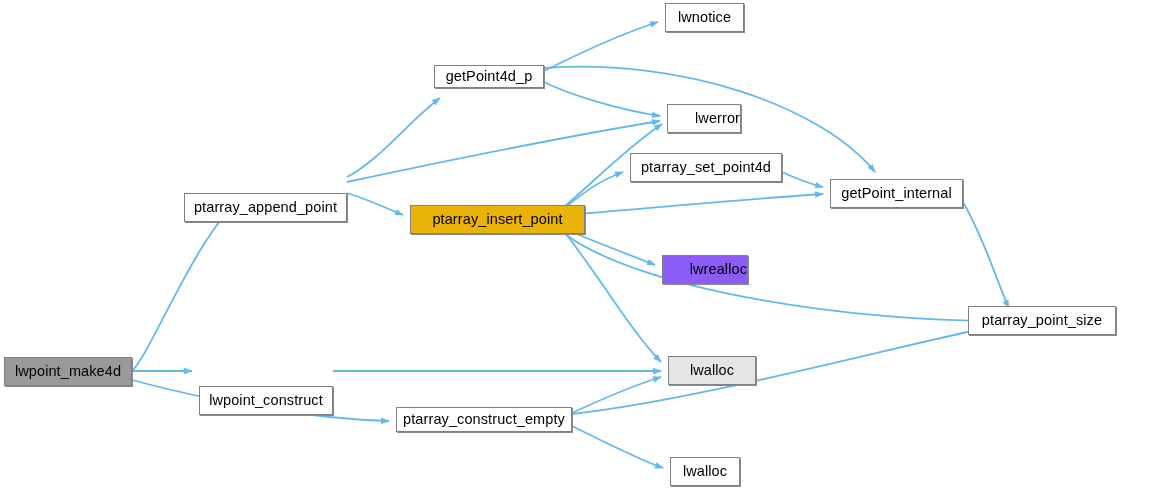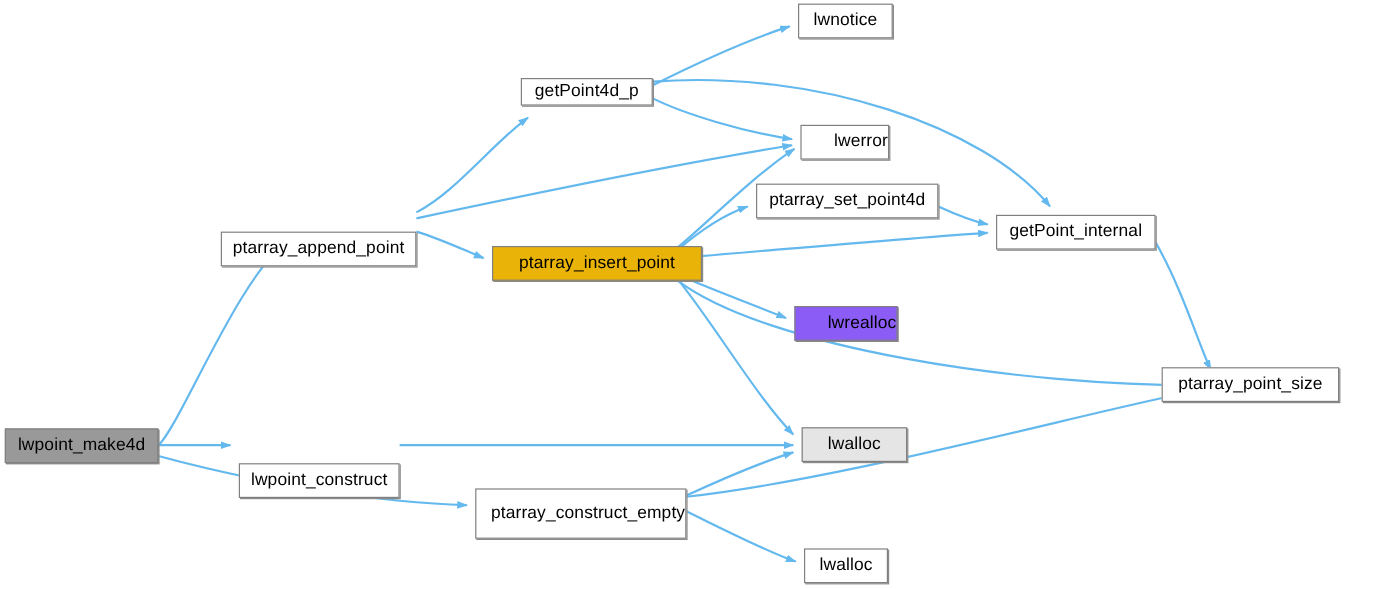--- a/index.html
+++ b/index.html
@@ -47,21 +47,21 @@
         <path d="M 963,202 C 985,240 1000,290 1009,308" marker-end="url(#ah)"></path>
       </g>
   </svg>
   <div id="node-layer">
       <div class="node highlight" style="left: 4px; top: 357px; width: 128px; height: 29px; border-color: rgb(128, 128, 128); background: rgb(153, 153, 153);">
         <span>lwpoint_make4d</span>
       </div>
       <div class="node" style="left: 199px; top: 357px; width: 134px; height: 29px; border-color: rgb(128, 128, 128); background: rgb(255, 255, 255); margin-top: 29px;">
         <span>lwpoint_construct</span>
       </div>
-      <div class="node" style="left: 396px; top: 407px; width: 176px; height: 42px; border-color: rgb(128, 128, 128); background: rgb(255, 255, 255); justify-content: flex-end;">
+      <div class="node" style="left: 396px; top: 407px; width: 176px; height: 25px; border-color: rgb(128, 128, 128); background: rgb(255, 255, 255);">
         <span>ptarray_construct_empty</span>
       </div>
       <div class="node" style="left: 184px; top: 175px; width: 163px; height: 29px; border-color: rgb(128, 128, 128); background: rgb(255, 255, 255); margin-top: 18px;">
         <span>ptarray_append_point</span>
       </div>
       <div class="node" style="left: 410px; top: 205px; width: 175px; height: 29px; border-color: rgb(128, 128, 128); background: #eab308;">
         <span>ptarray_insert_point</span>
       </div>
       <div class="node" style="left: 434px; top: 65px; width: 110px; height: 23px; border-color: rgb(128, 128, 128); background: rgb(255, 255, 255);">
         <span>getPoint4d_p</span>

